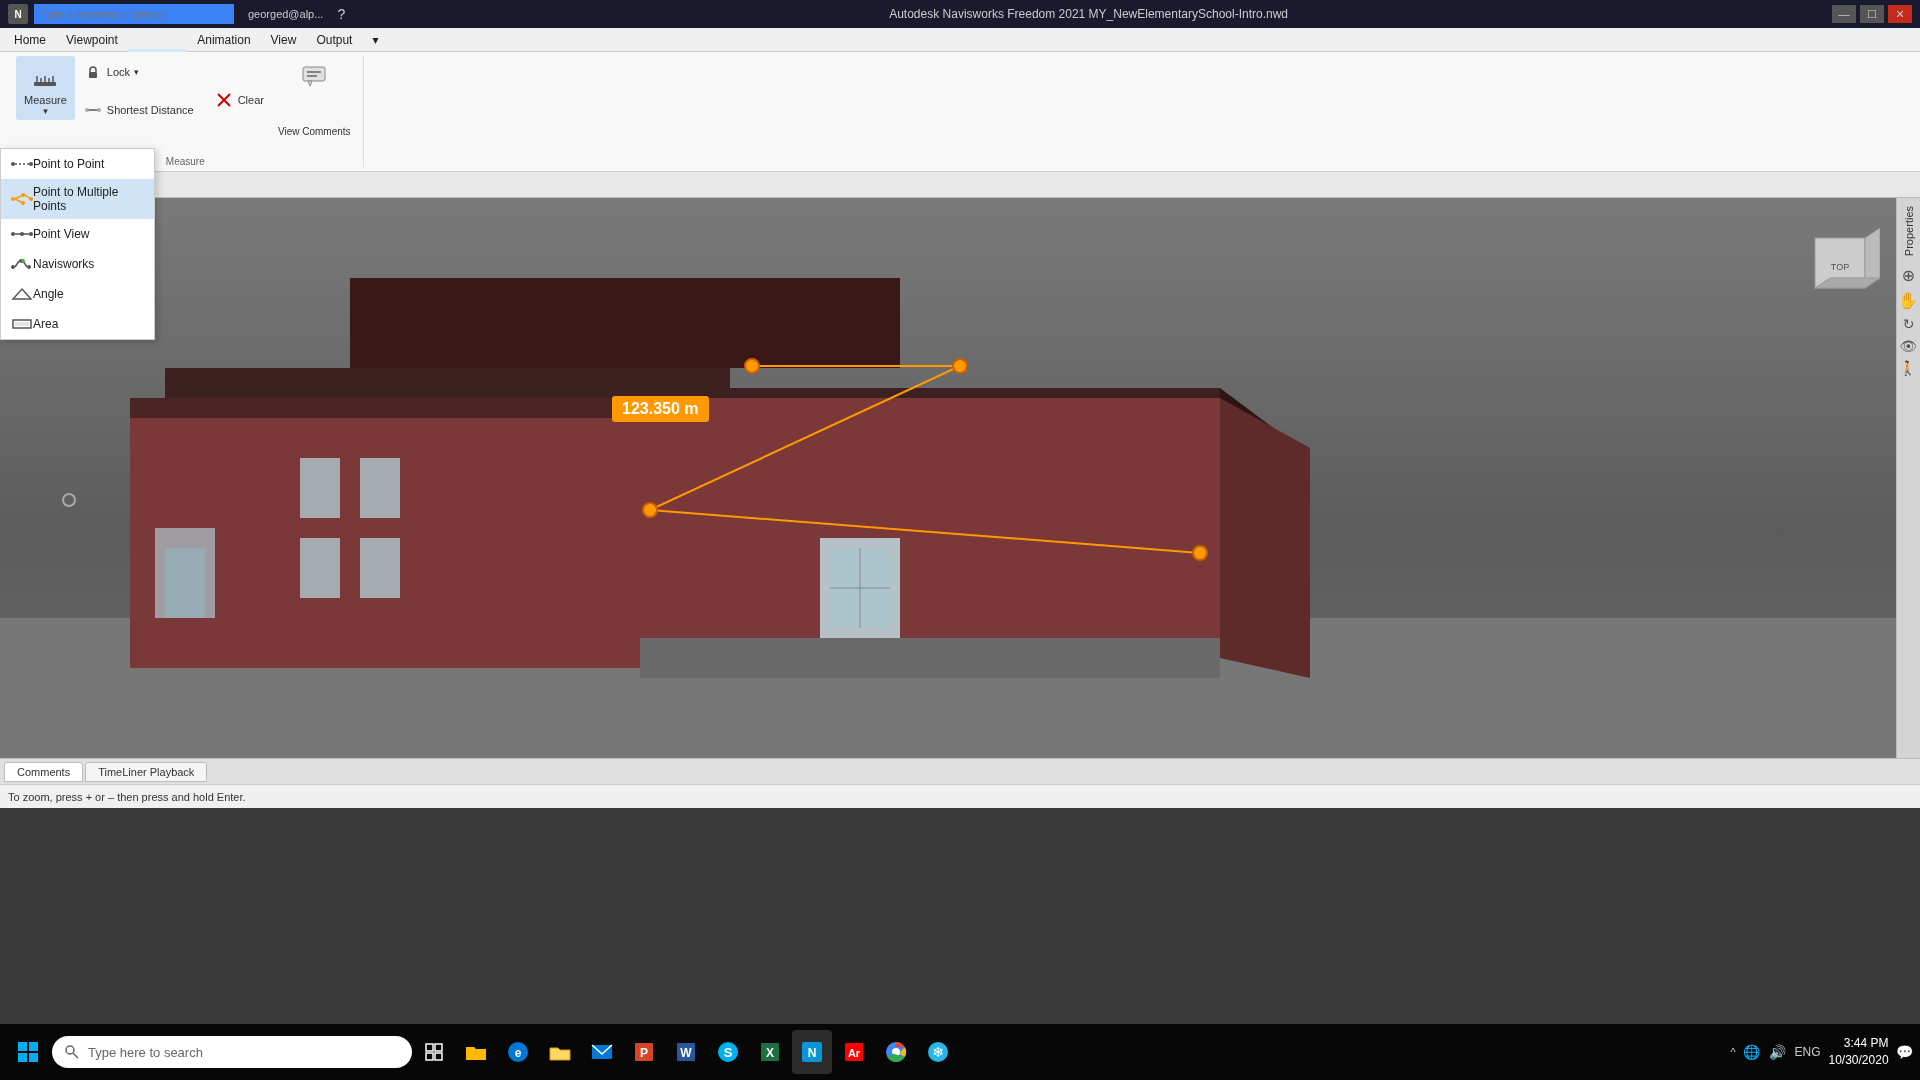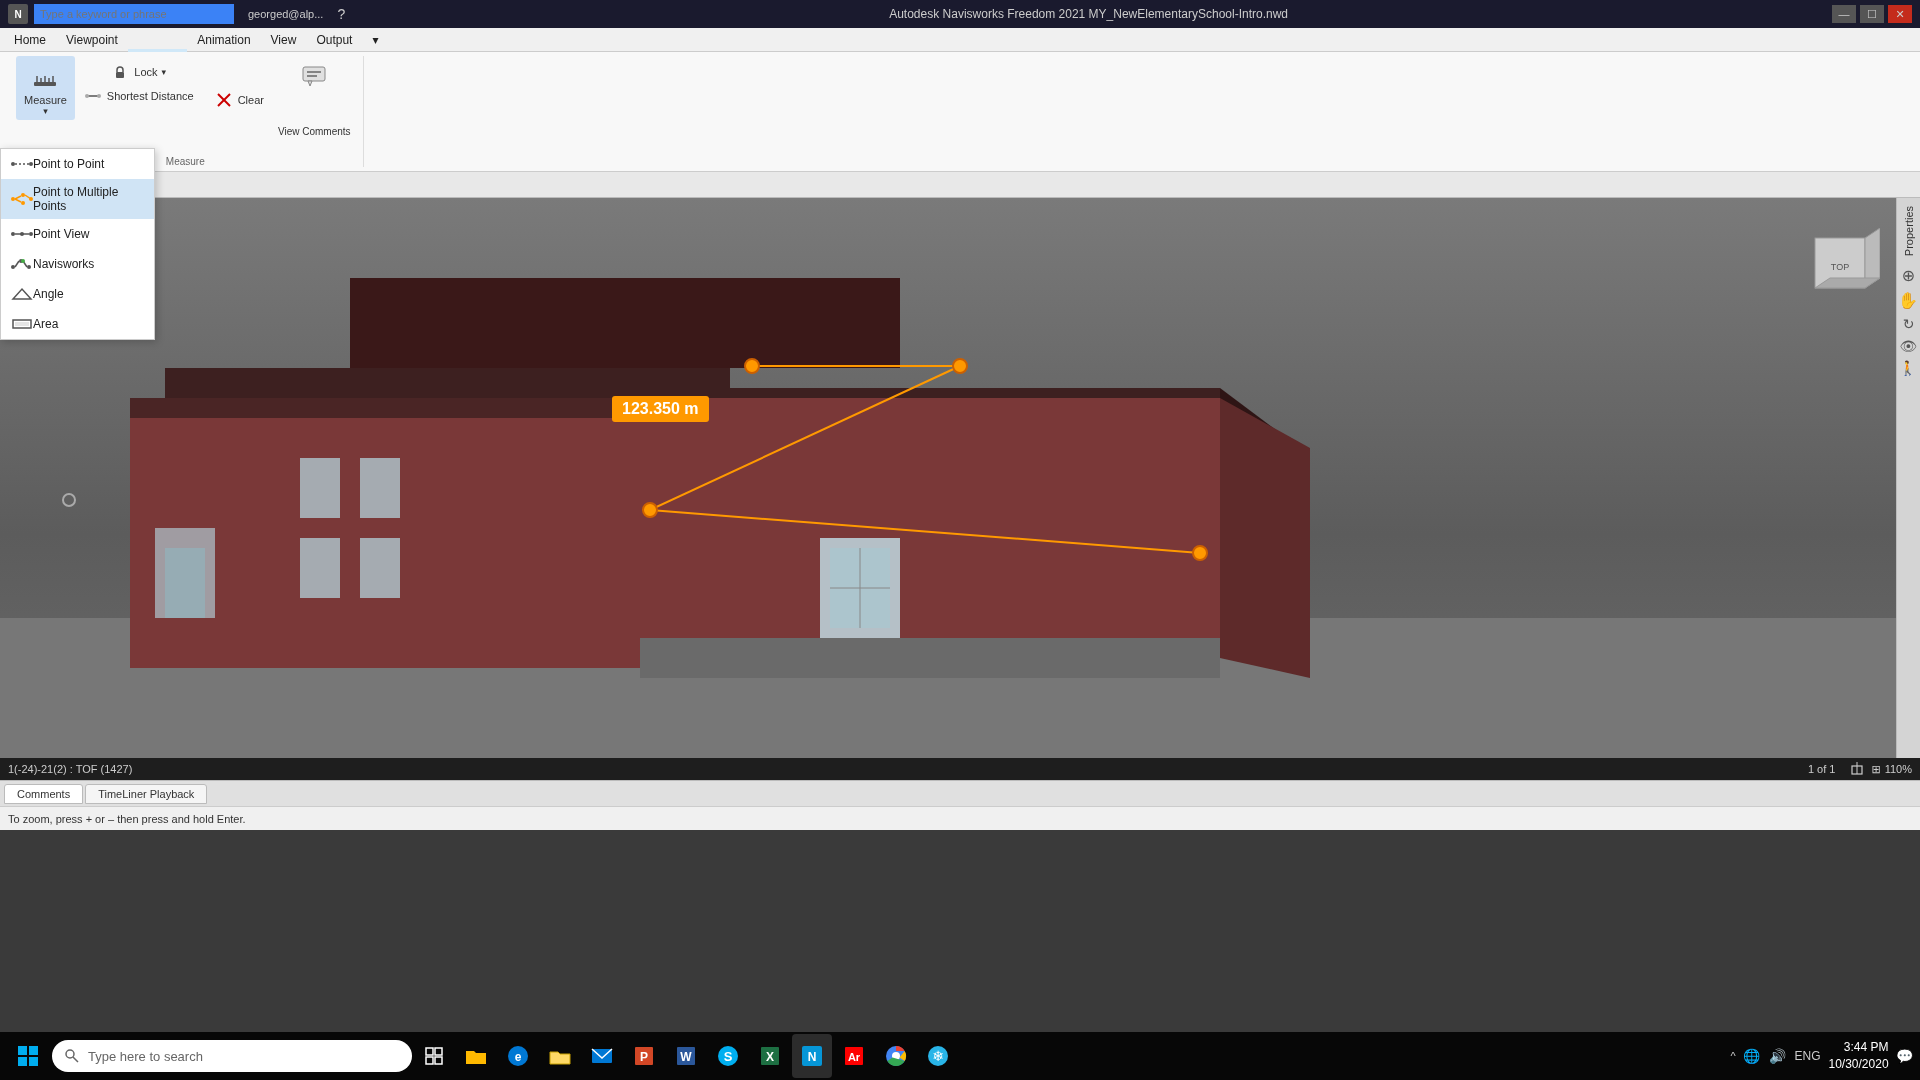--- a/index.html
+++ b/index.html
@@ -171,21 +171,21 @@
             <line x1="10" y1="20" x2="10" y2="16" stroke="#555" stroke-width="1.5"></line>
             <line x1="14" y1="20" x2="14" y2="14" stroke="#555" stroke-width="1.5"></line>
             <line x1="18" y1="20" x2="18" y2="16" stroke="#555" stroke-width="1.5"></line>
             <line x1="22" y1="20" x2="22" y2="14" stroke="#555" stroke-width="1.5"></line>
           </svg>
         </div>
         <span style="font-size:11px;">Measure</span>
         <span style="font-size:9px;">▾</span>
       </button>
 
-      <div style="display:flex;flex-direction:column;gap:0;padding-top:4px;align-items:center;">
+      <div style="display:flex;flex-direction:column;gap:14px;padding-top:4px;">
 
         <div class="ribbon-btn-small">
           <div class="small-icon">
             <svg width="16" height="16" viewBox="0 0 16 16">
                 <rect x="4" y="8" width="8" height="6" rx="1" fill="#555"></rect>
                 <path d="M5 8V6a3 3 0 0 1 6 0v2" stroke="#555" stroke-width="1.5" fill="none"></path>
               </svg>
           </div>
           <span>Lock</span>
           <span style="font-size:9px;">▾</span>
@@ -373,44 +373,32 @@
       <div style="font-size:16px;cursor:pointer;color:#555;">⊕</div>
       <div style="font-size:16px;cursor:pointer;color:#555;">✋</div>
       <div style="font-size:14px;cursor:pointer;color:#555;">↻</div>
       <div style="font-size:14px;cursor:pointer;color:#555;">👁</div>
       <div style="font-size:14px;cursor:pointer;color:#555;">🚶</div>
     </div>
 
     <div style="position:absolute;left:62px;top:295px;width:14px;height:14px;border-radius:50%;border:2px solid #aaa;background:transparent;pointer-events:none;"></div>
   </div>
 
-  <div id="viewport-status">
-    <span>1(-24)-21(2) : TOF (1427)</span>
-    <span style="margin-left:auto;">1 of 1</span>
-    <span style="margin-left:16px;">
-      <svg width="16" height="16" viewBox="0 0 16 16" style="vertical-align:middle;">
-          <rect x="1" y="5" width="10" height="8" fill="none" stroke="#ccc" stroke-width="1.2"></rect>
-          <line x1="6" y1="1" x2="6" y2="13" stroke="#ccc" stroke-width="1"></line>
-        </svg>
-    </span>
-    <span style="margin-left:4px;">⊞</span>
-    <span style="margin-left:4px;">110%</span>
-  </div>
 </div>
 
 <div id="bottom-tabs">
   <div class="bottom-tab active">Comments</div>
   <div class="bottom-tab">TimeLiner Playback</div>
 </div>
 
 <div id="status-bar">
   <span>To zoom, press + or – then press and hold Enter.</span>
 </div>
 
-<div id="taskbar" style="position:fixed;bottom:0;left:0;right:0;height:48px;background:rgba(0,0,0,0.88);display:flex;align-items:center;padding:0 6px;gap:2px;">
+<div id="taskbar" style="position:fixed;bottom:0;left:0;right:0;height:56px;background:rgba(0,0,0,0.88);display:flex;align-items:center;padding:0 6px;gap:2px;">
 
   <div class="taskbar-start">
     <svg width="24" height="24" viewBox="0 0 24 24">
         <rect x="2" y="2" width="9" height="9" fill="#00adef"></rect>
         <rect x="13" y="2" width="9" height="9" fill="#00adef"></rect>
         <rect x="2" y="13" width="9" height="9" fill="#00adef"></rect>
         <rect x="13" y="13" width="9" height="9" fill="#00adef"></rect>
       </svg>
   </div>
 

